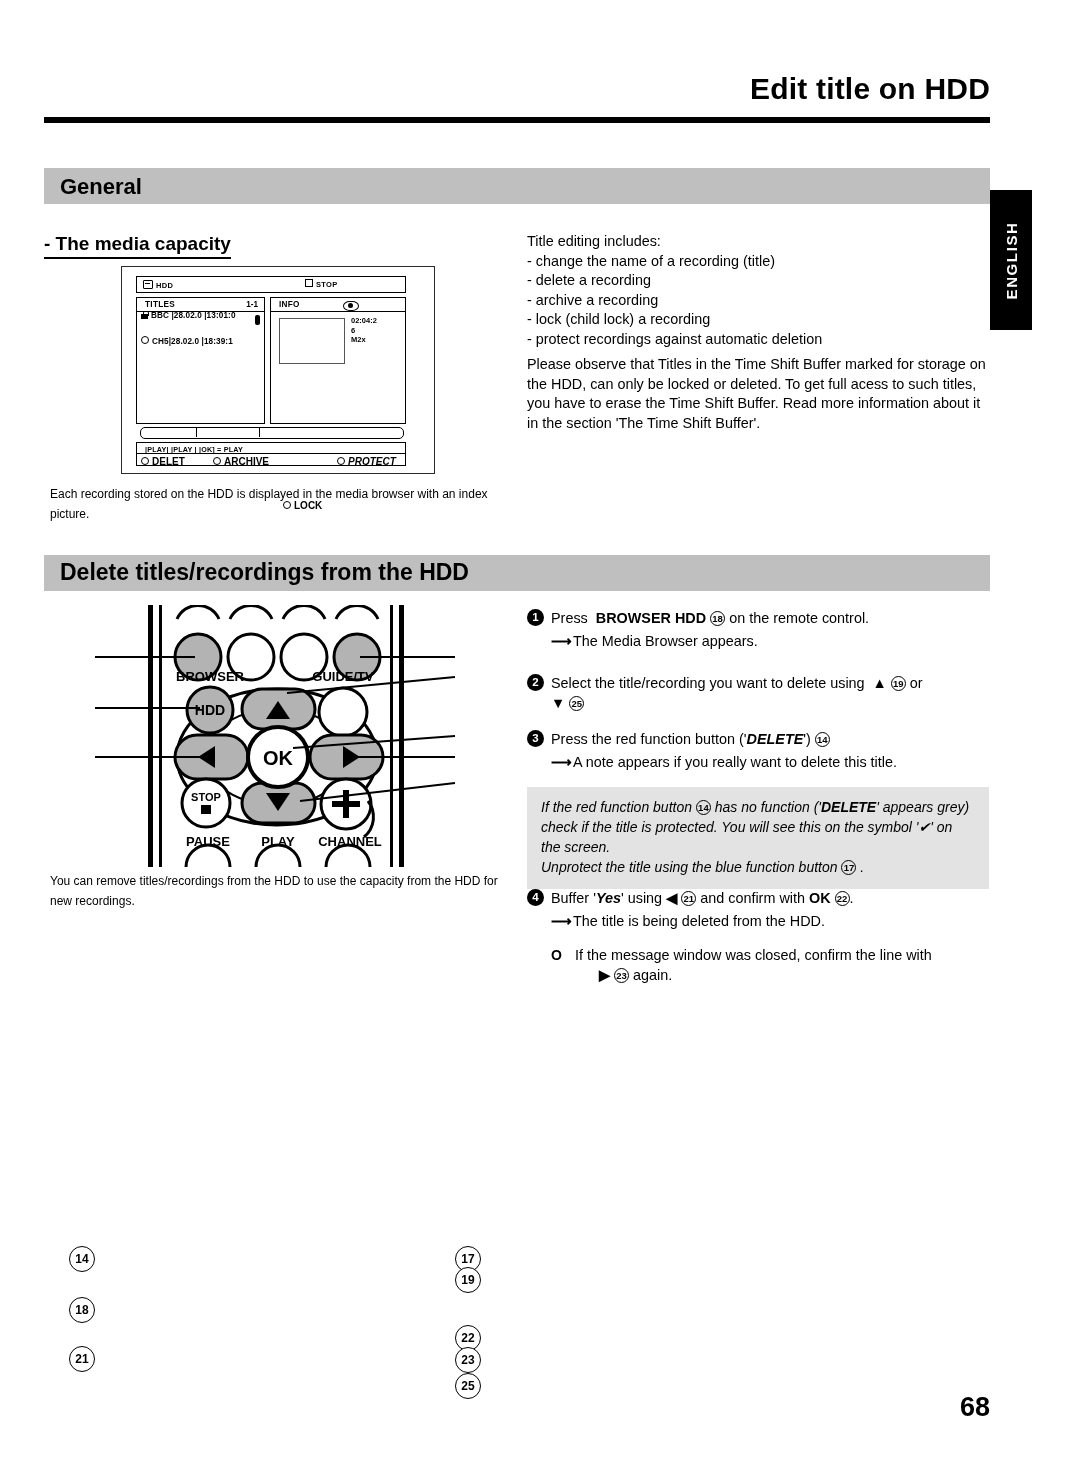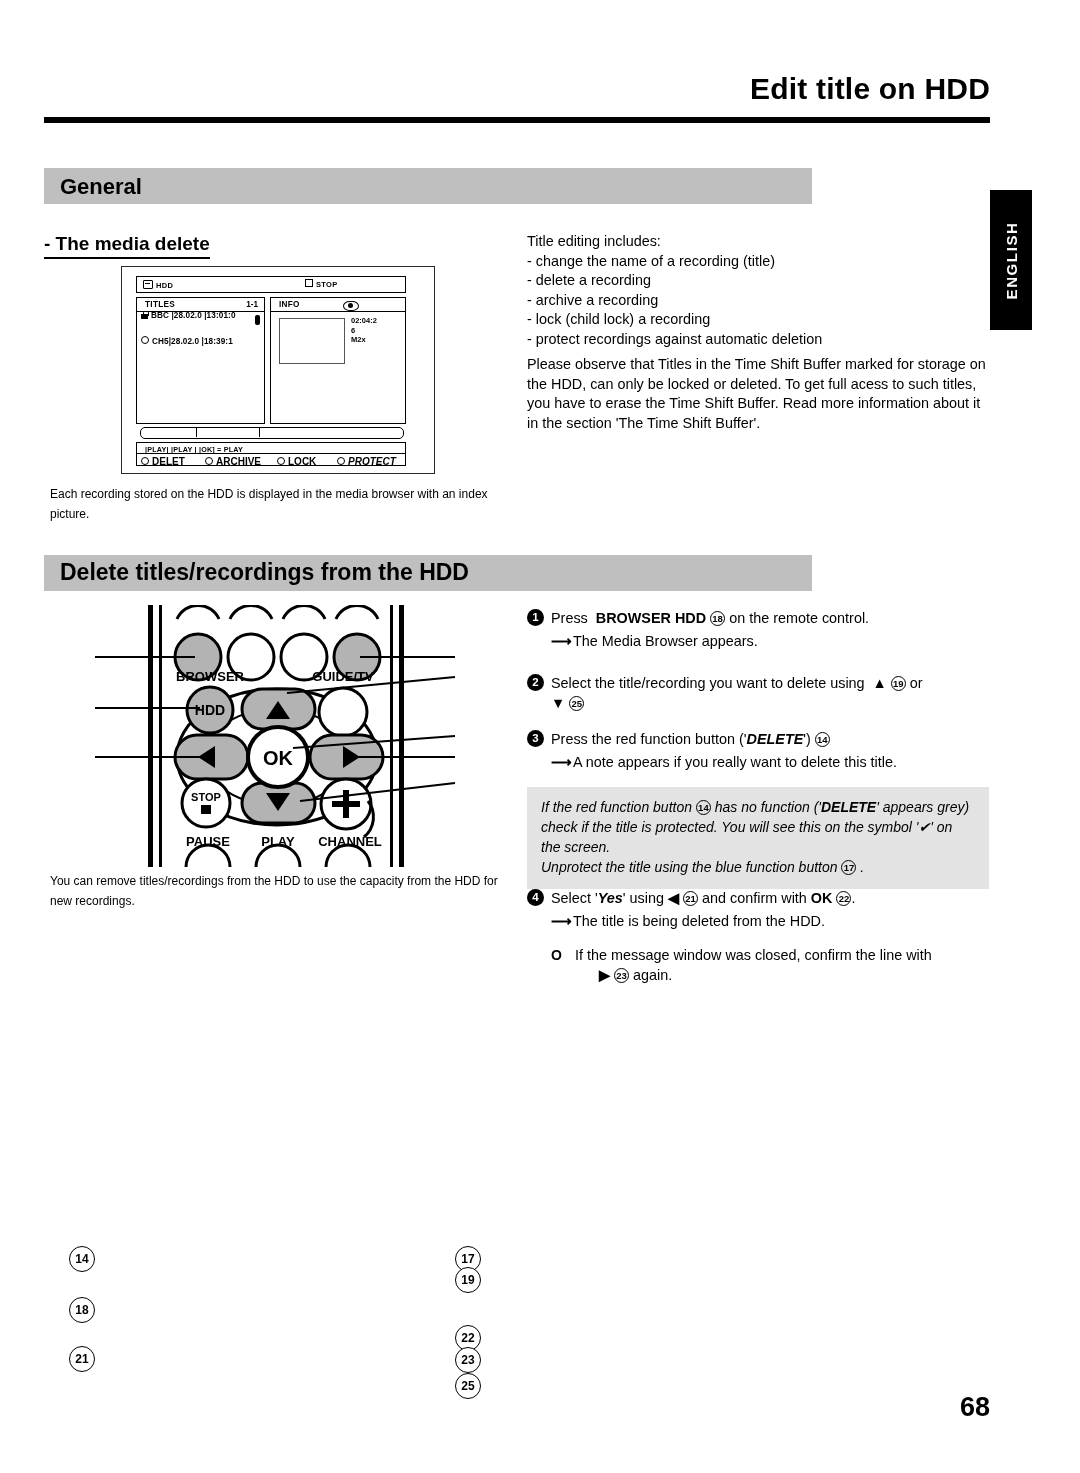--- a/index.html
+++ b/index.html
@@ -33,21 +33,21 @@
     display:block;
     color:#fff; font-size:15px; font-weight:bold; letter-spacing:1.6px;
     transform:rotate(-90deg);
     transform-origin:center center;
     white-space:nowrap;
     position:absolute; left:-34px; top:62px; width:110px; text-align:center;
   }
 
   
   .sectionbar{
-    position:absolute; left:44px; width:768px; height:36px;
+    position:absolute; left:44px; width:946px; height:36px;
     background:#bfbfbf;
   }
   .sectionbar .lbl{
     position:absolute; left:16px; top:6px;
     font-size:22px; font-weight:bold;
   }
   #bar-general{top:168px;}
   #bar-delete{top:555px;}
   #bar-delete .lbl{top:4px; font-size:23px;}
 
@@ -113,22 +113,22 @@
 
   .mb-scroll{position:absolute; left:4px; top:151px; width:262px; height:10px;}
   .mb-scroll .track{position:absolute; left:0; top:0; width:262px; height:10px; border:1px solid #000; border-radius:5px;}
   .mb-scroll .thumb{position:absolute; left:56px; top:0px; width:62px; height:10px; border-left:1px solid #000; border-right:1px solid #000;}
 
   .mb-bottom{left:0; top:166px; width:268px; height:22px;}
   .mb-bottom .line1{position:absolute; left:0; top:0; width:100%; height:11px; border-bottom:1px solid #000; box-sizing:border-box;}
   .mb-bottom .line1 span{position:absolute; left:8px; top:1.5px; font-size:7.2px; font-weight:bold; letter-spacing:0.2px;}
   .mb-bottom .line2{position:absolute; left:0; top:11px; width:100%; height:11px;}
   .mb-bottom .line2 .itm{position:absolute; top:1.5px; font-size:10px; font-weight:bold; white-space:nowrap;}
-  .mb-bottom .line2 .i0{left:4px;} .mb-bottom .line2 .i1{left:68px;}
-  .mb-bottom .line2 .i2{left:140px;} .mb-bottom .line2 .i3{left:200px;font-style:italic;}
+  .mb-bottom .line2 .i0{left:4px;} .mb-bottom .line2 .i1{left:76px;}
+  .mb-bottom .line2 .i2{left:146px;margin-top:44px;} .mb-bottom .line2 .i3{left:200px;font-style:italic;}
 
   
   .remote-wrap{position:absolute; left:55px; top:605px; width:440px; height:262px;}
   .cal{
     position:absolute; width:26px; height:26px; border-radius:50%;
     border:1.6px solid #000; background:#fff;
     font-size:12px; font-weight:bold; text-align:center; line-height:24px;
     box-sizing:border-box;
   }
 
@@ -180,21 +180,21 @@
   <div class="title-rule"></div>
 
   <div class="lang-tab">
     <span>ENGLISH</span>
   </div>
 
   <div class="sectionbar" id="bar-general">
     <div class="lbl">General</div>
   </div>
 
-  <div class="subhead">- The media delete</div>
+  <div class="subhead">- The media capacity</div>
 
   <div class="rtext" id="rtext-a">
     <div>Title editing includes:</div>
     <div>- change the name of a recording (title)</div>
     <div>- delete a recording</div>
     <div>- archive a recording</div>
     <div>- lock (child lock) a recording</div>
     <div>- protect recordings against automatic deletion</div>
   </div>
 
@@ -399,21 +399,21 @@
       <span>Unprotect the title using the blue function button</span>
       <span class="cnum">17</span>
       <span>.</span>
     </div>
   </div>
 
   <div class="steps2">
     <div class="step">
       <div class="num">4</div>
       <div class="body">
-        <span>Select '</span><i><b>Yes</b></i><span>' using</span>
+        <span>Buffer '</span><i><b>Yes</b></i><span>' using</span>
         <span class="kbd">◀</span>
         <span class="cnum">21</span>
         <span>and confirm with</span>
         <span class="kbd">OK</span>
         <span class="cnum">22</span><span>.</span>
       </div>
       <div class="sub">
         <span class="ar">⟶</span><span>The title is being deleted from the HDD.</span>
       </div>
     </div>

